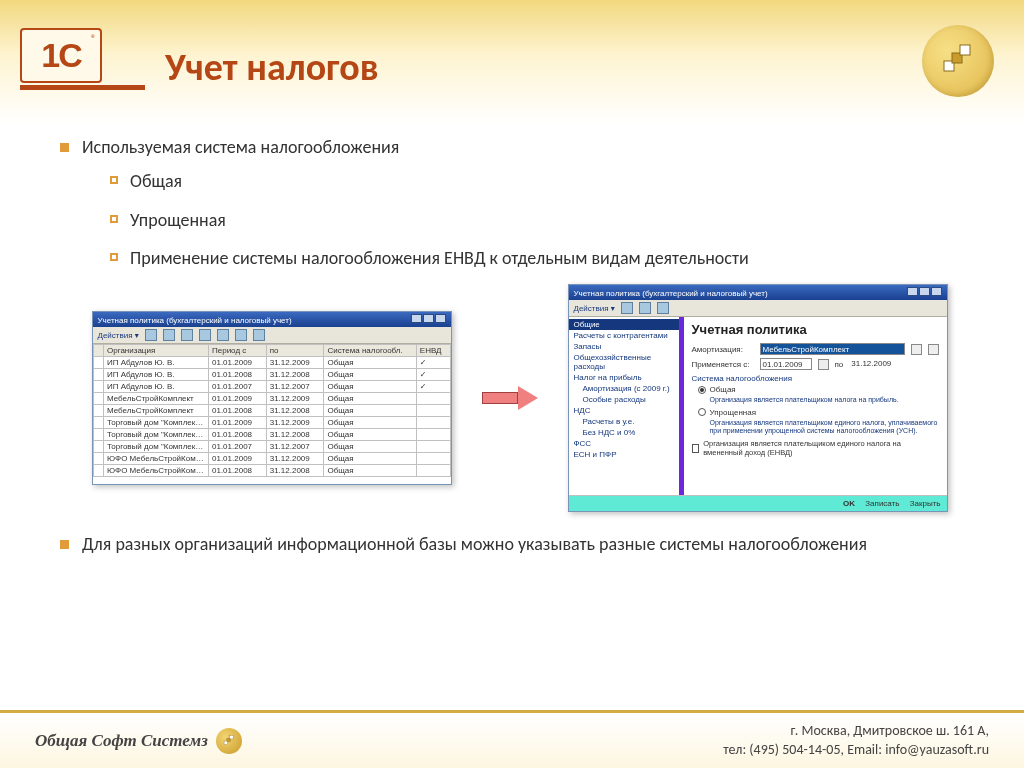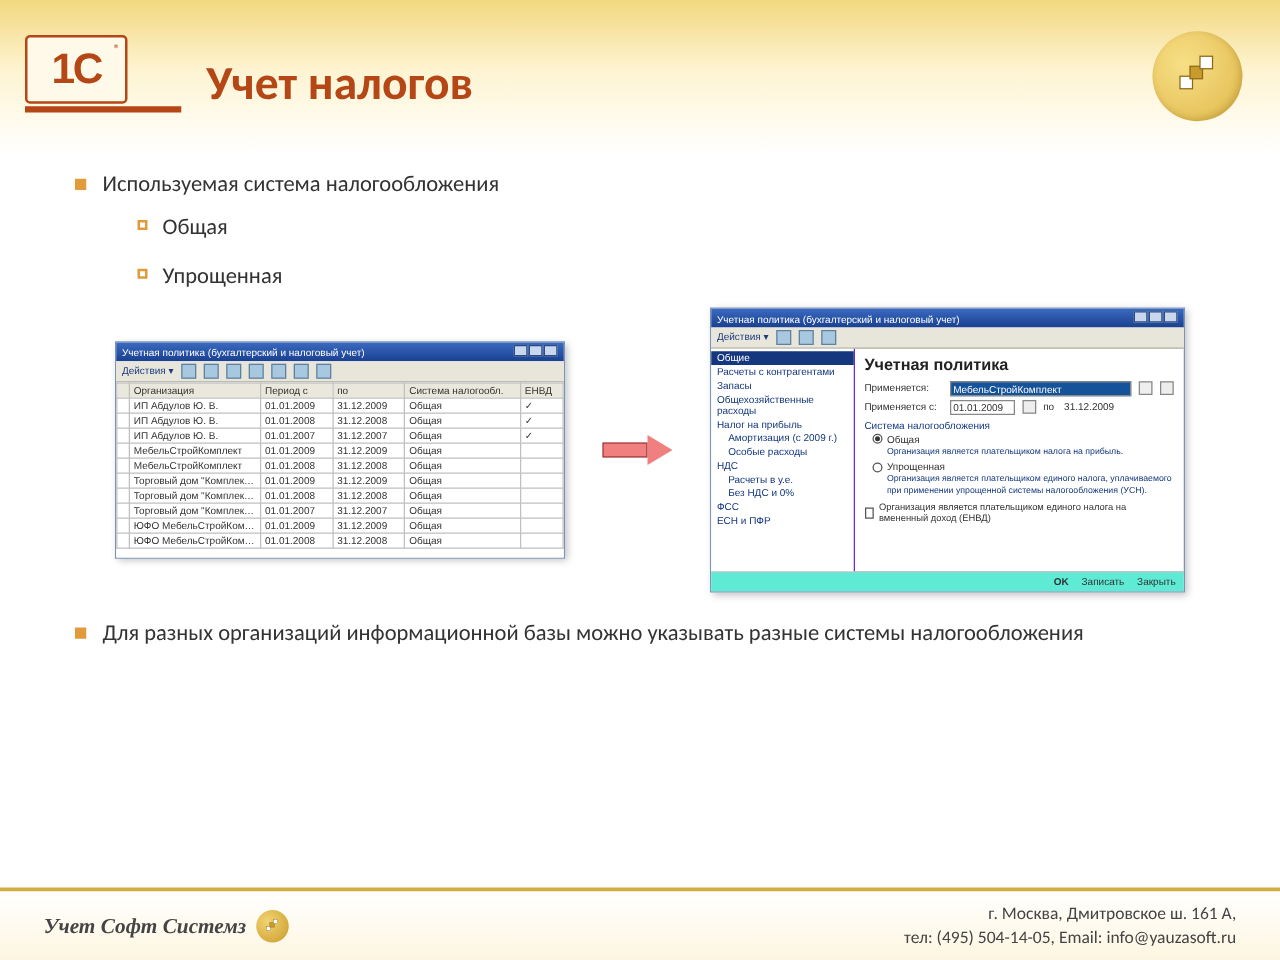--- a/index.html
+++ b/index.html
@@ -34,21 +34,21 @@
 .tbl th, .tbl td { border:1px solid #c0c0c0; padding:1px 3px; text-align:left; white-space:nowrap; overflow:hidden; text-overflow:ellipsis; }
 .tbl th { background:#eae8dc; font-weight:normal;}
 .tbl td.chk::before { content:"✓"; color:#333; font-size:8px;}
 .win-body { padding: 0; background:#fff; min-height: 140px;}
 
 .arrow { width: 56px; height: 24px; position: relative; }
 .arrow-body { position:absolute; left:0; top:6px; width:36px; height:12px; background:#f08080; border:1px solid #a04040;}
 .arrow-head { position:absolute; right:0; top:0; width:0; height:0; border-top:12px solid transparent; border-bottom:12px solid transparent; border-left:20px solid #f08080; }
 
 .win2-body { display:flex; min-height: 178px; }
-.nav-tree { width: 115px; border-right:1px solid #6d28d9; background:#fff; padding:2px 0;}
+.nav-tree { width: 115px; border-right:5px solid #6d28d9; background:#fff; padding:2px 0;}
 .nav-tree div { padding:1px 5px; color:#14377d; cursor:default;}
 .nav-tree .sel { background:#14377d; color:#fff;}
 .nav-tree .ind { padding-left: 14px; }
 .form-panel { flex:1; padding: 5px 8px; color:#333;}
 .form-panel h4 { font-size:13px; font-weight:bold; margin-bottom:6px; color:#222;}
 .form-row { display:flex; gap:6px; align-items:center; margin-bottom:3px;}
 .form-row .lbl { width:62px; }
 .inp { background:#fff; border:1px solid #888; padding:0 2px; height:12px; line-height:12px; flex:1; font-size:8px;}
 .inp.org { background:#14529a; color:#fff;}
 .ico-sm { width:11px; height:11px; border:1px solid #888; background:#eee; display:inline-block;}
@@ -87,20 +87,21 @@
   </div>
 </div>
 
 <div class="content">
   <ul class="main-list">
     <li>
       <span>Используемая система налогообложения</span>
       <ul class="sub-list">
         <li>Общая</li>
         <li>Упрощенная</li>
+        <li>Применение системы налогообложения ЕНВД к отдельным видам деятельности</li>
       </ul>
     </li>
   </ul>
 
   <div class="screenshots">
 
     <div class="win">
       <div class="win-title">
         <span>Учетная политика (бухгалтерский и налоговый учет)</span>
         <span class="btns"><span></span><span></span><span></span></span>
@@ -248,21 +249,21 @@
           <div class="ind">Особые расходы</div>
           <div>НДС</div>
           <div class="ind">Расчеты в у.е.</div>
           <div class="ind">Без НДС и 0%</div>
           <div>ФСС</div>
           <div>ЕСН и ПФР</div>
         </div>
         <div class="form-panel">
           <h4>Учетная политика</h4>
           <div class="form-row">
-            <span class="lbl">Применяется:</span>
+            <span class="lbl">Амортизация:</span>
             <span class="inp org">МебельСтройКомплект</span>
             <span class="ico-sm"></span>
             <span class="ico-sm"></span>
           </div>
           <div class="form-row">
             <span class="lbl">Применяется с:</span>
             <span class="inp" style="flex:0 0 52px">01.01.2009</span>
             <span class="ico-sm"></span>
             <span>по</span>
             <span class="inp" style="flex:0 0 52px;border:none">31.12.2009</span>
@@ -291,21 +292,21 @@
       </div>
     </div>
   </div>
 
   <ul class="main-list">
     <li>Для разных организаций информационной базы можно указывать разные системы налогообложения</li>
   </ul>
 </div>
 
 <div class="footer">
-  <span class="footer-brand">Учет Софт Системз</span>
+  <span class="footer-brand">Общая Софт Системз</span>
   <span class="footer-logo">
     <svg width="14" height="14" viewBox="0 0 40 40">
         <rect x="6" y="20" width="10" height="10" fill="#fff" stroke="#8a6a1a"></rect>
         <rect x="14" y="12" width="10" height="10" fill="#c99b2d" stroke="#8a6a1a"></rect>
         <rect x="22" y="4" width="10" height="10" fill="#fff" stroke="#8a6a1a"></rect>
       </svg>
   </span>
   <div class="footer-right">
     <div>г. Москва, Дмитровское ш. 161 А,</div>
     <div>тел: (495) 504-14-05, Email: info@yauzasoft.ru</div>

